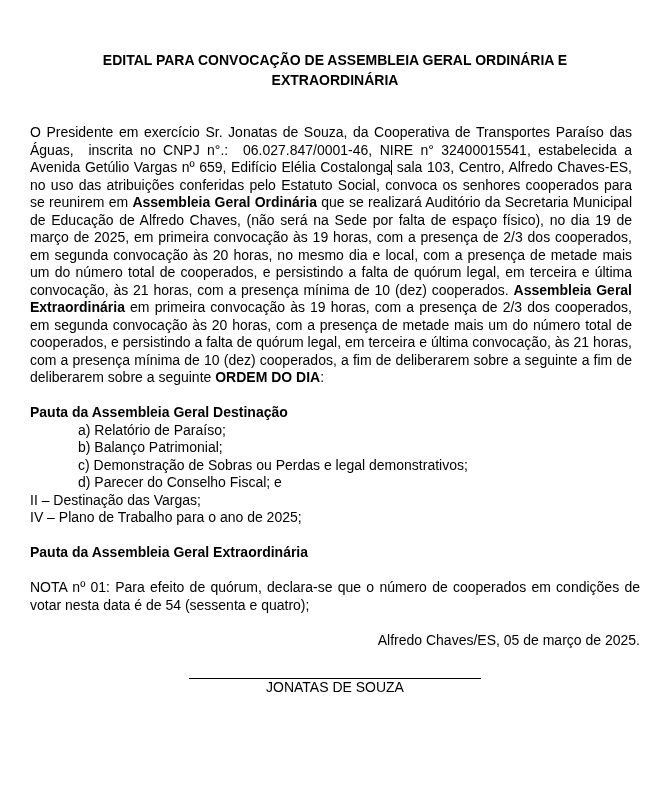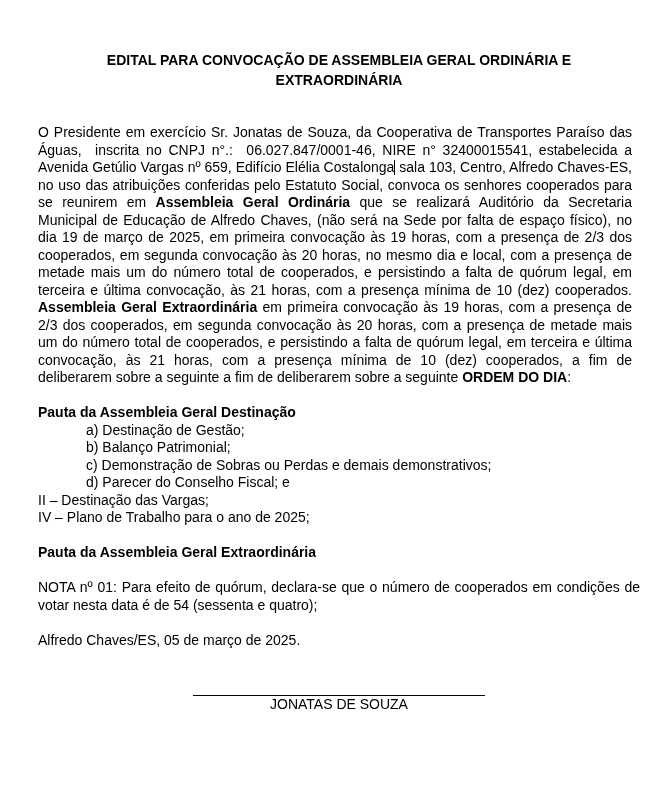--- a/index.html
+++ b/index.html
@@ -9,21 +9,21 @@
     }
     .page {
       position: relative;
       width: 671px;
       height: 791px;
       box-sizing: border-box;
       background: #ffffff;
       color: #000000;
       font-family: "Liberation Sans", "DejaVu Sans", sans-serif;
       font-size: 14px;
-      padding: 50px 31px 0 38px;
+      padding: 50px 31px 0 30px;
       overflow: hidden;
     }
     .doc-title {
       text-align: center;
       font-weight: bold;
       line-height: 20px;
     }
     .body-par {
       margin: 34px 8px 0 0;
       text-align: justify;
@@ -43,25 +43,25 @@
     }
     .agenda-item.indent-1 {
       margin-left: 48px;
     }
     .nota-par {
       margin: 0;
       text-align: justify;
       line-height: 17.5px;
     }
     .date-line {
-      text-align: left;
+      text-align: right;
       line-height: 17.5px;
     }
     .signature-block {
-      margin-top: 46px;
+      margin-top: 29px;
       text-align: center;
       line-height: 17.5px;
     }
     .signature-rule {
       width: 292px;
       margin: 0 auto;
       border-top: 1px solid #000000;
       height: 0;
     }
     .caret {
@@ -85,23 +85,23 @@
     <div>EXTRAORDINÁRIA</div>
   </div>
 
   <p class="body-par"><span>O Presidente em exercício Sr. Jonatas de Souza, da Cooperativa de Transportes Paraíso das Águas,&nbsp; inscrita no CNPJ n°.:&nbsp; 06.027.847/0001-46, NIRE n° 32400015541, estabelecida a Avenida Getúlio Vargas nº 659, Edifício Elélia Costalonga</span><span class="caret"></span><span> sala 103, Centro, Alfredo Chaves-ES, no uso das atribuições conferidas pelo Estatuto Social, convoca os senhores cooperados para se reunirem em </span><span class="bold-run">Assembleia Geral Ordinária</span><span> que se realizará Auditório da Secretaria Municipal de Educação de Alfredo Chaves, (não será na Sede por falta de espaço físico), no dia 19 de março de 2025, em primeira convocação às 19 horas, com a presença de 2/3 dos cooperados, em segunda convocação às 20 horas, no mesmo dia e local, com a presença de metade mais um do número total de cooperados, e persistindo a falta de quórum legal, em terceira e última convocação, às 21 horas, com a presença mínima de 10 (dez) cooperados. </span><span class="bold-run">Assembleia Geral Extraordinária</span><span> em primeira convocação às 19 horas, com a presença de 2/3 dos cooperados, em segunda convocação às 20 horas, com a presença de metade mais um do número total de cooperados, e persistindo a falta de quórum legal, em terceira e última convocação, às 21 horas, com a presença mínima de 10 (dez) cooperados, a fim de deliberarem sobre a seguinte a fim de deliberarem sobre a seguinte </span><span class="bold-run">ORDEM DO DIA</span><span>:</span></p>
 
   <div class="spacer"></div>
 
   <div class="section">
     <div class="section-heading">Pauta da Assembleia Geral Destinação</div>
     <div>
-        <div class="agenda-item indent-1">a) Destinação de Gestão;</div>
+        <div class="agenda-item indent-1">a) Relatório de Paraíso;</div>
         <div class="agenda-item indent-1">b) Balanço Patrimonial;</div>
-        <div class="agenda-item indent-1">c) Demonstração de Sobras ou Perdas e demais demonstrativos;</div>
+        <div class="agenda-item indent-1">c) Demonstração de Sobras ou Perdas e legal demonstrativos;</div>
         <div class="agenda-item indent-1">d) Parecer do Conselho Fiscal; e</div>
         <div class="agenda-item">II – Destinação das Vargas;</div>
         <div class="agenda-item">IV – Plano de Trabalho para o ano de 2025;</div>
       </div>
   </div>
 
   <div class="spacer"></div>
 
   <div class="section">
     <div class="section-heading">Pauta da Assembleia Geral Extraordinária</div>

